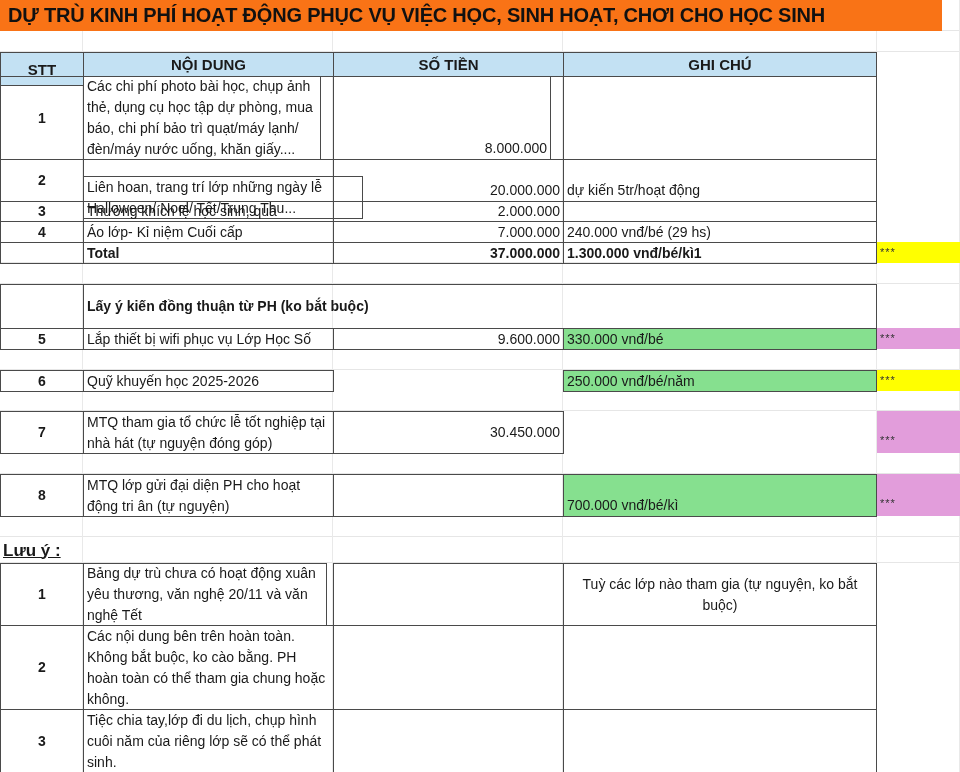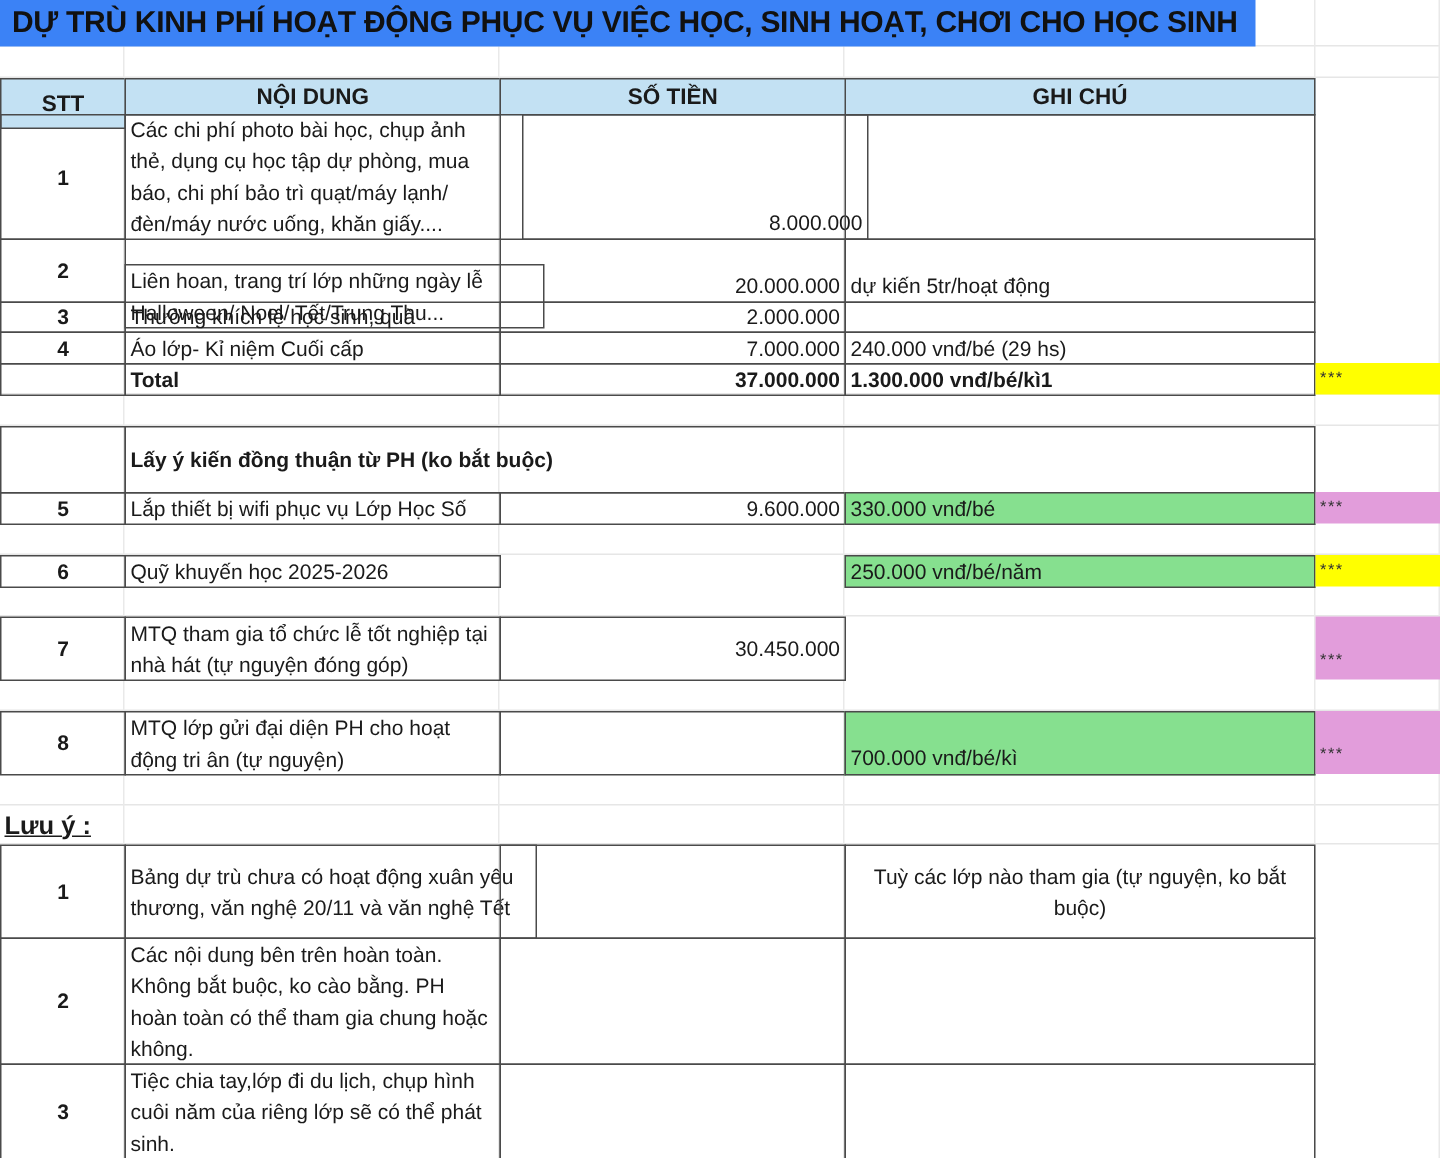--- a/index.html
+++ b/index.html
@@ -25,22 +25,22 @@
   }
   .b { border: 1.5px solid #4a4a4a; }
   .bold { font-weight: bold; }
   .center { justify-content: center; text-align: center; }
   .right { justify-content: flex-end; text-align: right; }
   .vbottom { align-items: flex-end; }
   .vcenter { align-items: center; }
   .wrap { white-space: normal; }
 
   .title-bar {
-    position: absolute; left: 0; top: 0; width: 837px; height: 31px;
-    background: #3b82f6;
+    position: absolute; left: 0; top: 0; width: 942px; height: 31px;
+    background: #f97316;
     display: flex; align-items: center;
     padding-left: 8px;
     font-size: 20px; font-weight: bold; letter-spacing: -0.2px;
     color: #111;
   }
   .hdr { background: #c3e1f3; font-weight: bold; font-size: 15px; }
   .green { background: #86e08f; }
   .pink { background: #e29ddb; }
   .yellow { background: #ffff00; }
   .stars { font-size: 11px; letter-spacing: 1px; color: #333; padding-left: 3px; }
@@ -72,21 +72,21 @@
 
   <div class="title-bar">DỰ TRÙ KINH PHÍ HOẠT ĐỘNG PHỤC VỤ VIỆC HỌC, SINH HOẠT, CHƠI CHO HỌC SINH</div>
 
   <div class="cell b hdr center vcenter" style="left:0;top:52px;width:84px;height:34px">STT</div>
   <div class="cell b hdr center vcenter" style="left:83px;top:52px;width:251px;height:25px">NỘI DUNG</div>
   <div class="cell b hdr center vcenter" style="left:563px;top:52px;width:314px;height:25px">GHI CHÚ</div>
   <div class="cell b hdr center vcenter" style="left:333px;top:52px;width:231px;height:25px">SỐ TIỀN</div>
 
   <div class="cell b bold center vcenter" style="left:0;top:76px;width:84px;height:84px">1</div>
   <div class="cell b vcenter wrap" style="left:83px;top:76px;width:251px;height:84px">Các chi phí photo bài học, chụp ảnh thẻ, dụng cụ học tập dự phòng, mua báo, chi phí bảo trì quạt/máy lạnh/đèn/máy nước uống, khăn giấy....</div>
-  <div class="cell b right vbottom" style="left:348px;top:76px;width:231px;height:84px">8.000.000</div>
+  <div class="cell b right vbottom" style="left:320px;top:76px;width:231px;height:84px">8.000.000</div>
   <div class="cell b vbottom" style="left:563px;top:76px;width:314px;height:84px"></div>
 
   <div class="cell b bold center vcenter" style="left:0;top:159px;width:84px;height:43px">2</div>
   <div class="cell b vcenter wrap" style="left:83px;top:176px;width:280px;height:43px">Liên hoan, trang trí lớp những ngày lễ Halloween/ Noel/ Tết/Trung Thu...</div>
   <div class="cell b right vbottom" style="left:333px;top:159px;width:231px;height:43px">20.000.000</div>
   <div class="cell b vbottom" style="left:563px;top:159px;width:314px;height:43px">dự kiến 5tr/hoạt động</div>
 
   <div class="cell b bold center vcenter" style="left:0;top:201px;width:84px;height:21px">3</div>
   <div class="cell b vcenter" style="left:83px;top:201px;width:251px;height:21px">Thưởng khích lệ học sinh, quà</div>
   <div class="cell b right vcenter" style="left:333px;top:201px;width:231px;height:21px">2.000.000</div>
@@ -124,21 +124,21 @@
 
   <div class="cell b bold center vcenter" style="left:0;top:474px;width:84px;height:43px">8</div>
   <div class="cell b vcenter wrap" style="left:83px;top:474px;width:251px;height:43px">MTQ lớp gửi đại diện PH cho hoạt động tri ân (tự nguyện)</div>
   <div class="cell b right vbottom" style="left:333px;top:474px;width:231px;height:43px"></div>
   <div class="cell b green vbottom" style="left:563px;top:474px;width:314px;height:43px">700.000 vnđ/bé/kì</div>
   <div class="cell pink stars vbottom" style="left:877px;top:474px;width:83px;height:42px;padding-bottom:2px">***</div>
 
   <div class="note-label">Lưu ý :</div>
 
   <div class="cell b bold center vcenter" style="left:0;top:563px;width:84px;height:63px">1</div>
-  <div class="cell b vcenter wrap" style="left:83px;top:563px;width:275px;height:63px">Bảng dự trù chưa có hoạt động xuân yêu thương, văn nghệ 20/11 và văn nghệ Tết</div>
+  <div class="cell b vcenter wrap" style="left:83px;top:563px;width:244px;height:63px">Bảng dự trù chưa có hoạt động xuân yêu thương, văn nghệ 20/11 và văn nghệ Tết</div>
   <div class="cell b" style="left:333px;top:563px;width:231px;height:63px"></div>
   <div class="cell b center vcenter" style="left:563px;top:563px;width:314px;height:63px">Tuỳ các lớp nào tham gia (tự nguyện, ko bắt buộc)</div>
 
   <div class="cell b bold center vcenter" style="left:0;top:625px;width:84px;height:85px">2</div>
   <div class="cell b vcenter wrap" style="left:83px;top:625px;width:251px;height:85px">Các nội dung bên trên hoàn toàn. Không bắt buộc, ko cào bằng. PH hoàn toàn có thể tham gia chung hoặc không.</div>
   <div class="cell b" style="left:333px;top:625px;width:231px;height:85px"></div>
   <div class="cell b" style="left:563px;top:625px;width:314px;height:85px"></div>
 
   <div class="cell b bold center vcenter" style="left:0;top:709px;width:84px;height:64px">3</div>
   <div class="cell b vcenter wrap" style="left:83px;top:709px;width:251px;height:64px">Tiệc chia tay,lớp đi du lịch, chụp hình cuôi năm của riêng lớp sẽ có thể phát sinh.</div>

